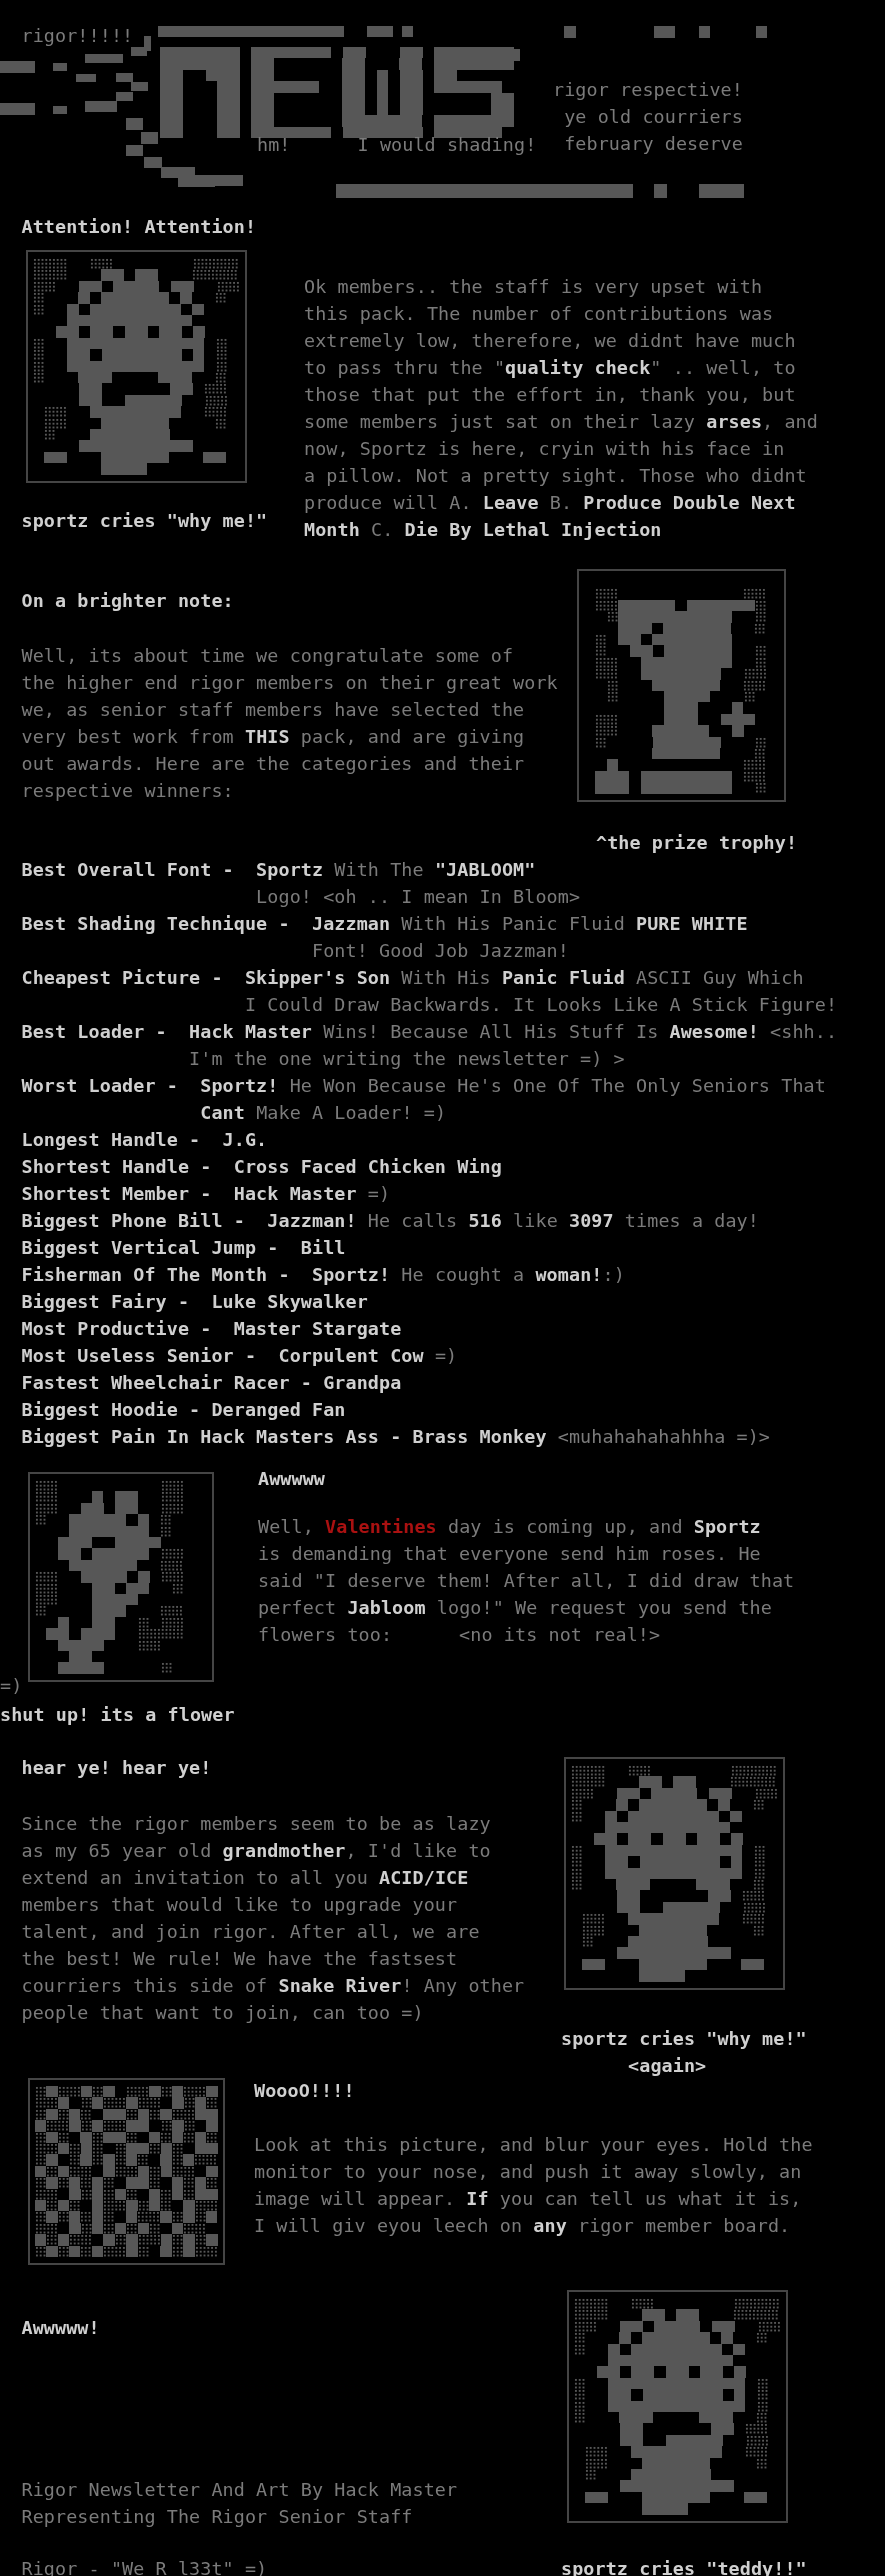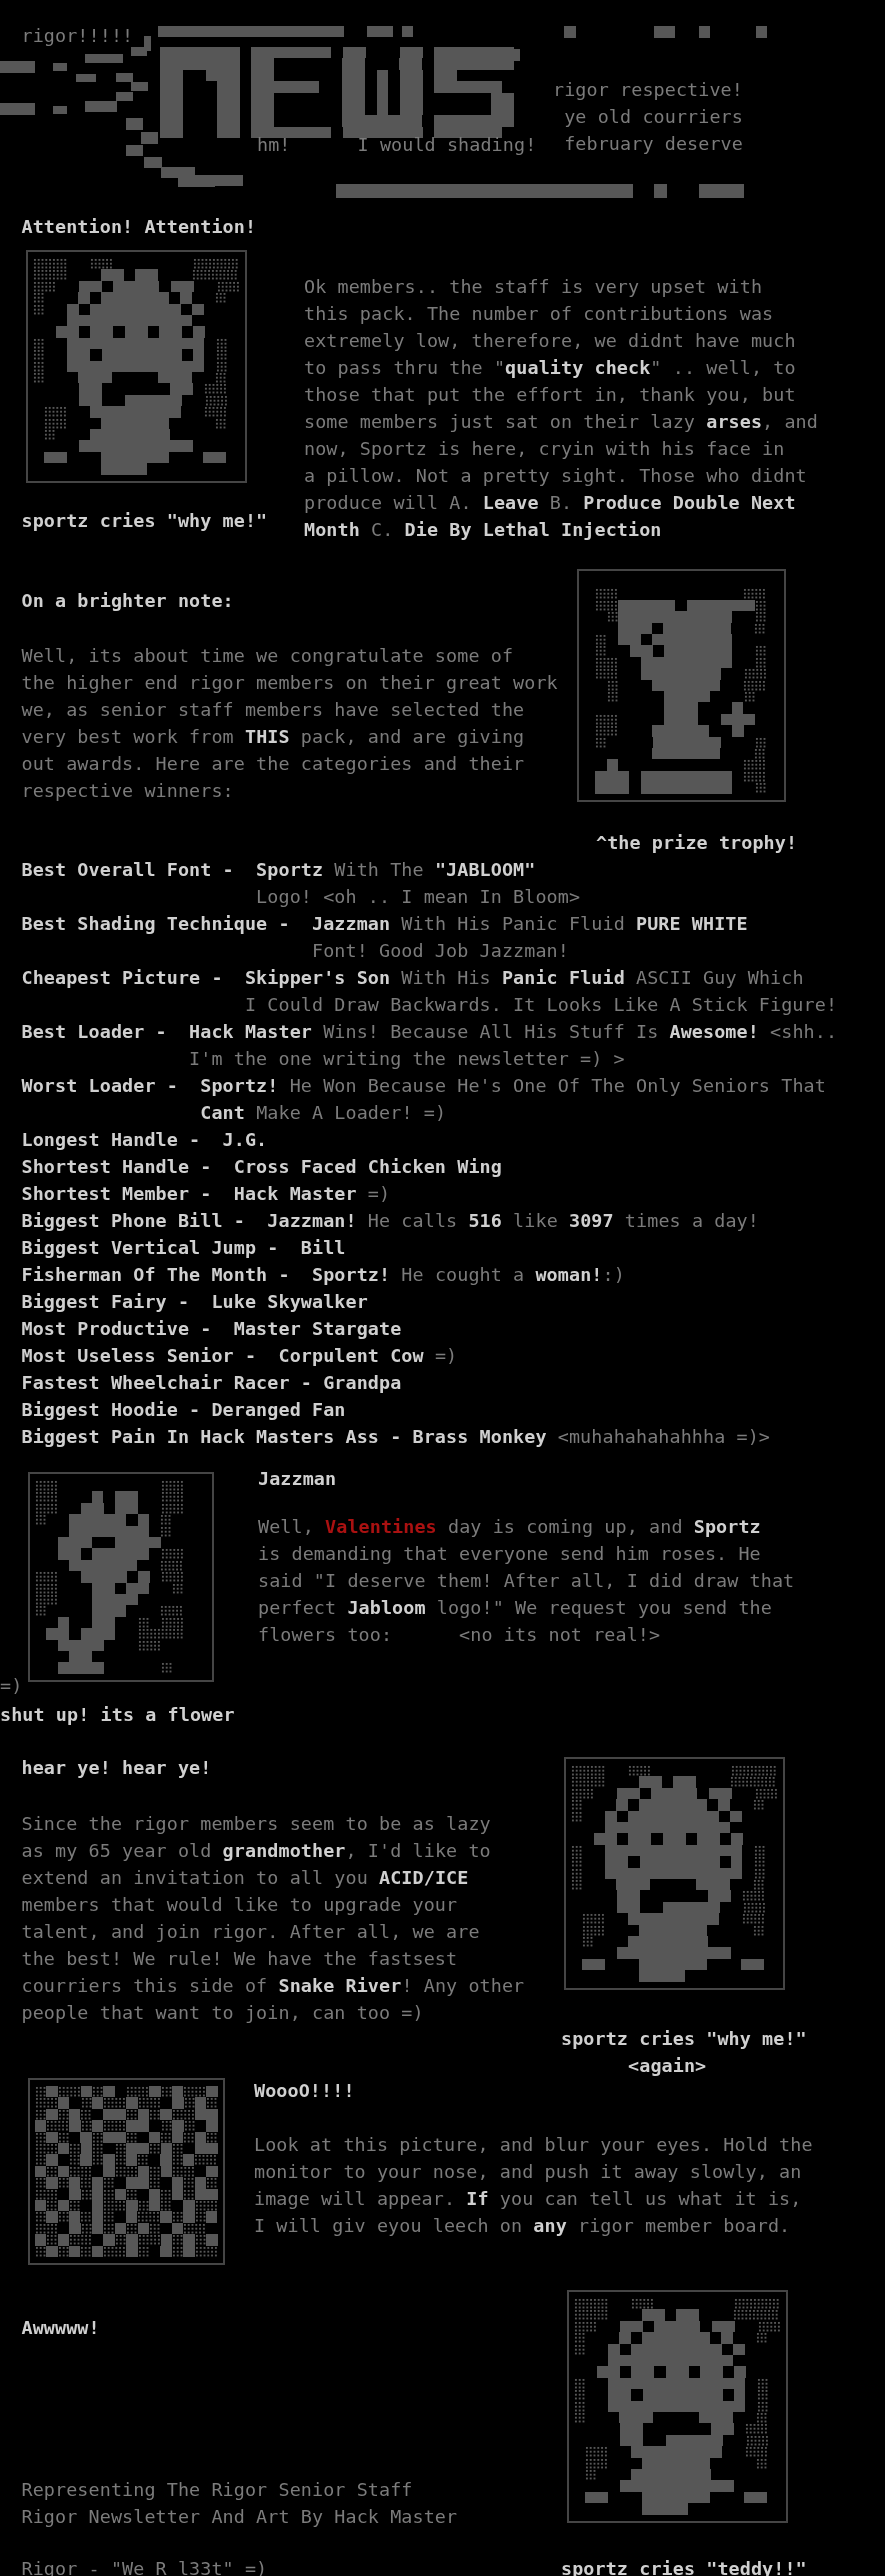--- a/index.html
+++ b/index.html
@@ -110,21 +110,21 @@
       <div class="arow" style="height: 11.4px;"><span class="cell cs" style="width: 11.4px; height: 11.4px;"></span><span class="cell ct" style="width: 23px; height: 11.4px;"></span><span class="cell cs" style="width: 34px; height: 11.4px;"></span><span class="cell cb" style="width: 57px; height: 11.4px;"></span><span class="cell cs" style="width: 23px; height: 11.4px;"></span><span class="cell cb" style="width: 11.4px; height: 11.4px;"></span><span class="cell cs" style="width: 34px; height: 11.4px;"></span></div>
       <div class="arow" style="height: 11.4px;"><span class="cell cs" style="width: 11.4px; height: 11.4px;"></span><span class="cell ct" style="width: 11.4px; height: 11.4px;"></span><span class="cell cs" style="width: 46px; height: 11.4px;"></span><span class="cell cb" style="width: 68px; height: 11.4px;"></span><span class="cell cs" style="width: 34px; height: 11.4px;"></span><span class="cell ct" style="width: 11.4px; height: 11.4px;"></span><span class="cell cs" style="width: 11.4px; height: 11.4px;"></span></div>
       <div class="arow" style="height: 11.4px;"><span class="cell cs" style="width: 68px; height: 11.4px;"></span><span class="cell cb" style="width: 68px; height: 11.4px;"></span><span class="cell cs" style="width: 34px; height: 11.4px;"></span><span class="cell ct" style="width: 11.4px; height: 11.4px;"></span><span class="cell cs" style="width: 11.4px; height: 11.4px;"></span></div>
       <div class="arow" style="height: 11.4px;"><span class="cell cs" style="width: 23px; height: 11.4px;"></span><span class="cell cb" style="width: 11.4px; height: 11.4px;"></span><span class="cell cs" style="width: 125px; height: 11.4px;"></span><span class="cell ct" style="width: 23px; height: 11.4px;"></span><span class="cell cs" style="width: 11.4px; height: 11.4px;"></span></div>
       <div class="arow" style="height: 11.4px;"><span class="cell cs" style="width: 11.4px; height: 11.4px;"></span><span class="cell cb" style="width: 34px; height: 11.4px;"></span><span class="cell cs" style="width: 11.4px; height: 11.4px;"></span><span class="cell cb" style="width: 91px; height: 11.4px;"></span><span class="cell cs" style="width: 11.4px; height: 11.4px;"></span><span class="cell ct" style="width: 23px; height: 11.4px;"></span><span class="cell cs" style="width: 11.4px; height: 11.4px;"></span></div>
       <div class="arow" style="height: 11.4px;"><span class="cell cs" style="width: 11.4px; height: 11.4px;"></span><span class="cell cb" style="width: 34px; height: 11.4px;"></span><span class="cell cs" style="width: 11.4px; height: 11.4px;"></span><span class="cell cb" style="width: 91px; height: 11.4px;"></span><span class="cell cs" style="width: 23px; height: 11.4px;"></span><span class="cell ct" style="width: 11.4px; height: 11.4px;"></span><span class="cell cs" style="width: 11.4px; height: 11.4px;"></span></div>
     </div>
     <div class="txt" style="left: 21.5px; top: 642px;"><div class="ln"><span class="d">Well, its about time we congratulate some of</span></div><div class="ln"><span class="d">the higher end rigor members on their great work</span></div><div class="ln"><span class="d">we, as senior staff members have selected the</span></div><div class="ln"><span class="d">very best work from </span><span class="b">THIS</span><span class="d"> pack, and are giving</span></div><div class="ln"><span class="d">out awards. Here are the categories and their</span></div><div class="ln"><span class="d">respective winners:</span></div></div>
     <div class="txt" style="left: 596px; top: 829px;"><div class="ln"><span class="b">^the prize trophy!</span></div></div>
     <div class="txt" style="left: 21.5px; top: 856px;"><div class="ln"><span class="b">Best Overall Font -  Sportz</span><span class="d"> With The </span><span class="b">"JABLOOM"</span></div><div class="ln"><span class="d">                     Logo! &lt;oh .. I mean In Bloom&gt;</span></div><div class="ln"><span class="b">Best Shading Technique -  Jazzman</span><span class="d"> With His Panic Fluid </span><span class="b">PURE WHITE</span></div><div class="ln"><span class="d">                          Font! Good Job Jazzman!</span></div><div class="ln"><span class="b">Cheapest Picture -  Skipper's Son</span><span class="d"> With His </span><span class="b">Panic Fluid</span><span class="d"> ASCII Guy Which</span></div><div class="ln"><span class="d">                    I Could Draw Backwards. It Looks Like A Stick Figure!</span></div><div class="ln"><span class="b">Best Loader -  Hack Master</span><span class="d"> Wins! Because All His Stuff Is </span><span class="b">Awesome!</span><span class="d"> &lt;shh..</span></div><div class="ln"><span class="d">               I'm the one writing the newsletter =) &gt;</span></div><div class="ln"><span class="b">Worst Loader -  Sportz!</span><span class="d"> He Won Because He's One Of The Only Seniors That</span></div><div class="ln"><span class="d">                </span><span class="b">Cant</span><span class="d"> Make A Loader! =)</span></div><div class="ln"><span class="b">Longest Handle -  J.G.</span></div><div class="ln"><span class="b">Shortest Handle -  Cross Faced Chicken Wing</span></div><div class="ln"><span class="b">Shortest Member -  Hack Master</span><span class="d"> =)</span></div><div class="ln"><span class="b">Biggest Phone Bill -  Jazzman!</span><span class="d"> He calls </span><span class="b">516</span><span class="d"> like </span><span class="b">3097</span><span class="d"> times a day!</span></div><div class="ln"><span class="b">Biggest Vertical Jump -  Bill</span></div><div class="ln"><span class="b">Fisherman Of The Month -  Sportz!</span><span class="d"> He cought a </span><span class="b">woman!</span><span class="d">:)</span></div><div class="ln"><span class="b">Biggest Fairy -  Luke Skywalker</span></div><div class="ln"><span class="b">Most Productive -  Master Stargate</span></div><div class="ln"><span class="b">Most Useless Senior -  Corpulent Cow</span><span class="d"> =)</span></div><div class="ln"><span class="b">Fastest Wheelchair Racer - Grandpa</span></div><div class="ln"><span class="b">Biggest Hoodie - Deranged Fan</span></div><div class="ln"><span class="b">Biggest Pain In Hack Masters Ass - Brass Monkey</span><span class="d"> &lt;muhahahahahhha =)&gt;</span></div></div>
-    <div class="txt" style="left: 258px; top: 1465px;"><div class="ln"><span class="b">Jazzman</span></div></div>
+    <div class="txt" style="left: 258px; top: 1465px;"><div class="ln"><span class="b">Awwwww</span></div></div>
     <div class="artbox framed" style="left: 28px; top: 1472px;">
       <div class="arow" style="height: 11.4px;"><span class="cell ct" style="width: 23px; height: 11.4px;"></span><span class="cell cs" style="width: 103px; height: 11.4px;"></span><span class="cell ct" style="width: 23px; height: 11.4px;"></span><span class="cell cs" style="width: 23px; height: 11.4px;"></span></div>
       <div class="arow" style="height: 11.4px;"><span class="cell ct" style="width: 23px; height: 11.4px;"></span><span class="cell cs" style="width: 34px; height: 11.4px;"></span><span class="cell cb" style="width: 11.4px; height: 11.4px;"></span><span class="cell cs" style="width: 11.4px; height: 11.4px;"></span><span class="cell cb" style="width: 23px; height: 11.4px;"></span><span class="cell cs" style="width: 23px; height: 11.4px;"></span><span class="cell ct" style="width: 23px; height: 11.4px;"></span><span class="cell cs" style="width: 23px; height: 11.4px;"></span></div>
       <div class="arow" style="height: 11.4px;"><span class="cell ct" style="width: 23px; height: 11.4px;"></span><span class="cell cs" style="width: 23px; height: 11.4px;"></span><span class="cell cb" style="width: 23px; height: 11.4px;"></span><span class="cell cs" style="width: 11.4px; height: 11.4px;"></span><span class="cell cb" style="width: 23px; height: 11.4px;"></span><span class="cell cs" style="width: 23px; height: 11.4px;"></span><span class="cell ct" style="width: 23px; height: 11.4px;"></span><span class="cell cs" style="width: 23px; height: 11.4px;"></span></div>
       <div class="arow" style="height: 11.4px;"><span class="cell ct" style="width: 11.4px; height: 11.4px;"></span><span class="cell cs" style="width: 23px; height: 11.4px;"></span><span class="cell cb" style="width: 57px; height: 11.4px;"></span><span class="cell cs" style="width: 11.4px; height: 11.4px;"></span><span class="cell cb" style="width: 11.4px; height: 11.4px;"></span><span class="cell cs" style="width: 11.4px; height: 11.4px;"></span><span class="cell ct" style="width: 11.4px; height: 11.4px;"></span><span class="cell cs" style="width: 34px; height: 11.4px;"></span></div>
       <div class="arow" style="height: 11.4px;"><span class="cell cs" style="width: 34px; height: 11.4px;"></span><span class="cell cb" style="width: 80px; height: 11.4px;"></span><span class="cell cs" style="width: 11.4px; height: 11.4px;"></span><span class="cell ct" style="width: 11.4px; height: 11.4px;"></span><span class="cell cs" style="width: 34px; height: 11.4px;"></span></div>
       <div class="arow" style="height: 11.4px;"><span class="cell cs" style="width: 23px; height: 11.4px;"></span><span class="cell cb" style="width: 34px; height: 11.4px;"></span><span class="cell cs" style="width: 23px; height: 11.4px;"></span><span class="cell cb" style="width: 46px; height: 11.4px;"></span><span class="cell cs" style="width: 46px; height: 11.4px;"></span></div>
       <div class="arow" style="height: 11.4px;"><span class="cell cs" style="width: 23px; height: 11.4px;"></span><span class="cell cb" style="width: 23px; height: 11.4px;"></span><span class="cell cs" style="width: 11.4px; height: 11.4px;"></span><span class="cell cb" style="width: 57px; height: 11.4px;"></span><span class="cell cs" style="width: 11.4px; height: 11.4px;"></span><span class="cell ct" style="width: 23px; height: 11.4px;"></span><span class="cell cs" style="width: 23px; height: 11.4px;"></span></div>
       <div class="arow" style="height: 11.4px;"><span class="cell cs" style="width: 34px; height: 11.4px;"></span><span class="cell cb" style="width: 68px; height: 11.4px;"></span><span class="cell cs" style="width: 23px; height: 11.4px;"></span><span class="cell ct" style="width: 23px; height: 11.4px;"></span><span class="cell cs" style="width: 23px; height: 11.4px;"></span></div>
       <div class="arow" style="height: 11.4px;"><span class="cell ct" style="width: 23px; height: 11.4px;"></span><span class="cell cs" style="width: 23px; height: 11.4px;"></span><span class="cell cb" style="width: 46px; height: 11.4px;"></span><span class="cell cs" style="width: 11.4px; height: 11.4px;"></span><span class="cell cb" style="width: 11.4px; height: 11.4px;"></span><span class="cell cs" style="width: 11.4px; height: 11.4px;"></span><span class="cell ct" style="width: 23px; height: 11.4px;"></span><span class="cell cs" style="width: 23px; height: 11.4px;"></span></div>
@@ -198,17 +198,17 @@
       <div class="arow" style="height: 11.4px;"><span class="cell ct" style="width: 11.4px; height: 11.4px;"></span><span class="cell cs" style="width: 34px; height: 11.4px;"></span><span class="cell cb" style="width: 34px; height: 11.4px;"></span><span class="cell cs" style="width: 46px; height: 11.4px;"></span><span class="cell cb" style="width: 34px; height: 11.4px;"></span><span class="cell cs" style="width: 23px; height: 11.4px;"></span><span class="cell ct" style="width: 11.4px; height: 11.4px;"></span><span class="cell cs" style="width: 11.4px; height: 11.4px;"></span></div>
       <div class="arow" style="height: 11.4px;"><span class="cell cs" style="width: 46px; height: 11.4px;"></span><span class="cell cb" style="width: 23px; height: 11.4px;"></span><span class="cell cs" style="width: 68px; height: 11.4px;"></span><span class="cell cb" style="width: 23px; height: 11.4px;"></span><span class="cell cs" style="width: 11.4px; height: 11.4px;"></span><span class="cell ct" style="width: 23px; height: 11.4px;"></span><span class="cell cs" style="width: 11.4px; height: 11.4px;"></span></div>
       <div class="arow" style="height: 11.4px;"><span class="cell cs" style="width: 46px; height: 11.4px;"></span><span class="cell cb" style="width: 23px; height: 11.4px;"></span><span class="cell cs" style="width: 23px; height: 11.4px;"></span><span class="cell cb" style="width: 57px; height: 11.4px;"></span><span class="cell cs" style="width: 23px; height: 11.4px;"></span><span class="cell ct" style="width: 23px; height: 11.4px;"></span><span class="cell cs" style="width: 11.4px; height: 11.4px;"></span></div>
       <div class="arow" style="height: 11.4px;"><span class="cell cs" style="width: 11.4px; height: 11.4px;"></span><span class="cell ct" style="width: 23px; height: 11.4px;"></span><span class="cell cs" style="width: 23px; height: 11.4px;"></span><span class="cell cb" style="width: 91px; height: 11.4px;"></span><span class="cell cs" style="width: 23px; height: 11.4px;"></span><span class="cell ct" style="width: 23px; height: 11.4px;"></span><span class="cell cs" style="width: 11.4px; height: 11.4px;"></span></div>
       <div class="arow" style="height: 11.4px;"><span class="cell cs" style="width: 11.4px; height: 11.4px;"></span><span class="cell ct" style="width: 23px; height: 11.4px;"></span><span class="cell cs" style="width: 34px; height: 11.4px;"></span><span class="cell cb" style="width: 68px; height: 11.4px;"></span><span class="cell cs" style="width: 46px; height: 11.4px;"></span><span class="cell ct" style="width: 11.4px; height: 11.4px;"></span><span class="cell cs" style="width: 11.4px; height: 11.4px;"></span></div>
       <div class="arow" style="height: 11.4px;"><span class="cell cs" style="width: 11.4px; height: 11.4px;"></span><span class="cell ct" style="width: 11.4px; height: 11.4px;"></span><span class="cell cs" style="width: 34px; height: 11.4px;"></span><span class="cell cb" style="width: 80px; height: 11.4px;"></span><span class="cell cs" style="width: 68px; height: 11.4px;"></span></div>
       <div class="arow" style="height: 11.4px;"><span class="cell cs" style="width: 46px; height: 11.4px;"></span><span class="cell cb" style="width: 114px; height: 11.4px;"></span><span class="cell cs" style="width: 46px; height: 11.4px;"></span></div>
       <div class="arow" style="height: 11.4px;"><span class="cell cs" style="width: 11.4px; height: 11.4px;"></span><span class="cell cb" style="width: 23px; height: 11.4px;"></span><span class="cell cs" style="width: 34px; height: 11.4px;"></span><span class="cell cb" style="width: 68px; height: 11.4px;"></span><span class="cell cs" style="width: 34px; height: 11.4px;"></span><span class="cell cb" style="width: 23px; height: 11.4px;"></span><span class="cell cs" style="width: 11.4px; height: 11.4px;"></span></div>
       <div class="arow" style="height: 11.4px;"><span class="cell cs" style="width: 68px; height: 11.4px;"></span><span class="cell cb" style="width: 46px; height: 11.4px;"></span><span class="cell cs" style="width: 91px; height: 11.4px;"></span></div>
     </div>
-    <div class="txt" style="left: 21.5px; top: 2476px;"><div class="ln"><span class="d">Representing The Rigor Senior Staff</span></div><div class="ln"><span class="d">Rigor Newsletter And Art By Hack Master</span></div></div>
+    <div class="txt" style="left: 21.5px; top: 2476px;"><div class="ln"><span class="d">Rigor Newsletter And Art By Hack Master</span></div><div class="ln"><span class="d">Representing The Rigor Senior Staff</span></div></div>
     <div class="txt" style="left: 21.5px; top: 2555px;"><div class="ln"><span class="d">Rigor - "We R l33t" =)</span></div></div>
     <div class="txt" style="left: 561px; top: 2555px;"><div class="ln"><span class="b">sportz cries "teddy!!"</span></div></div>
   </div>
 
 
 </body></html>

